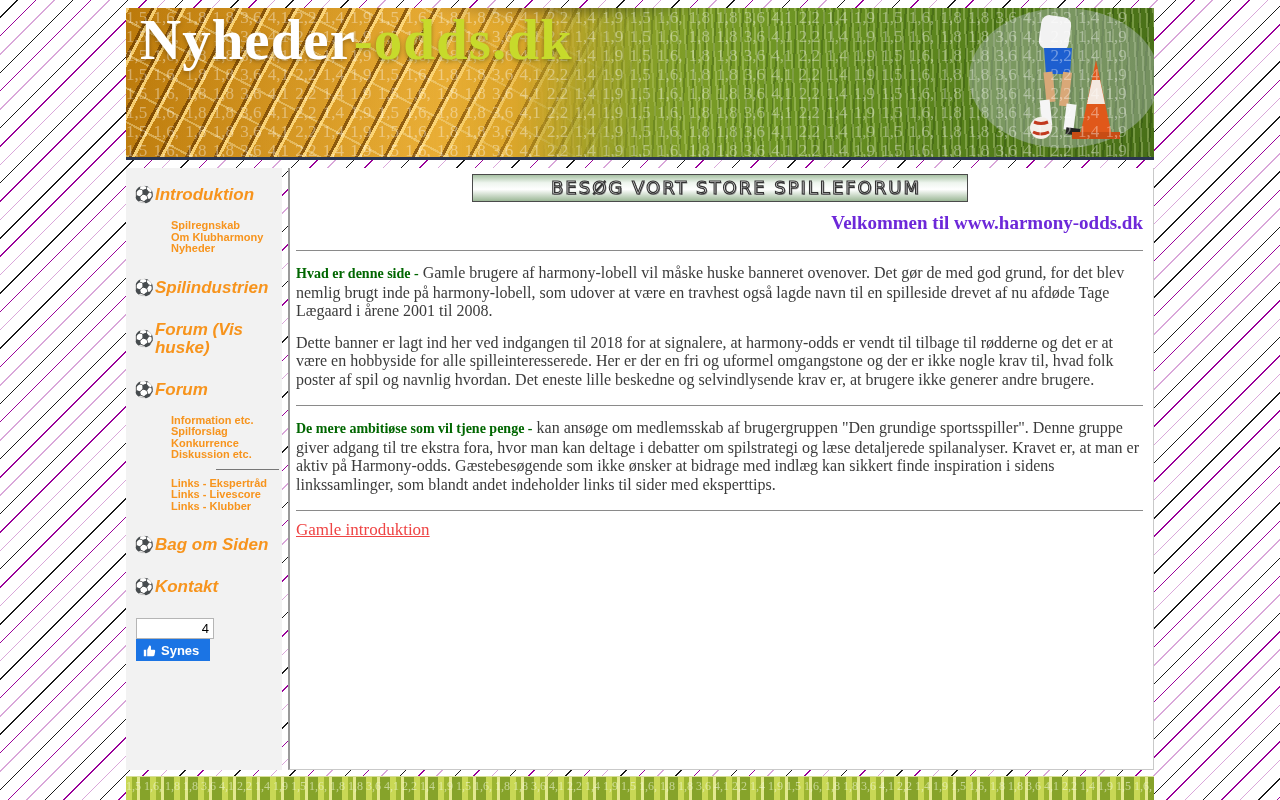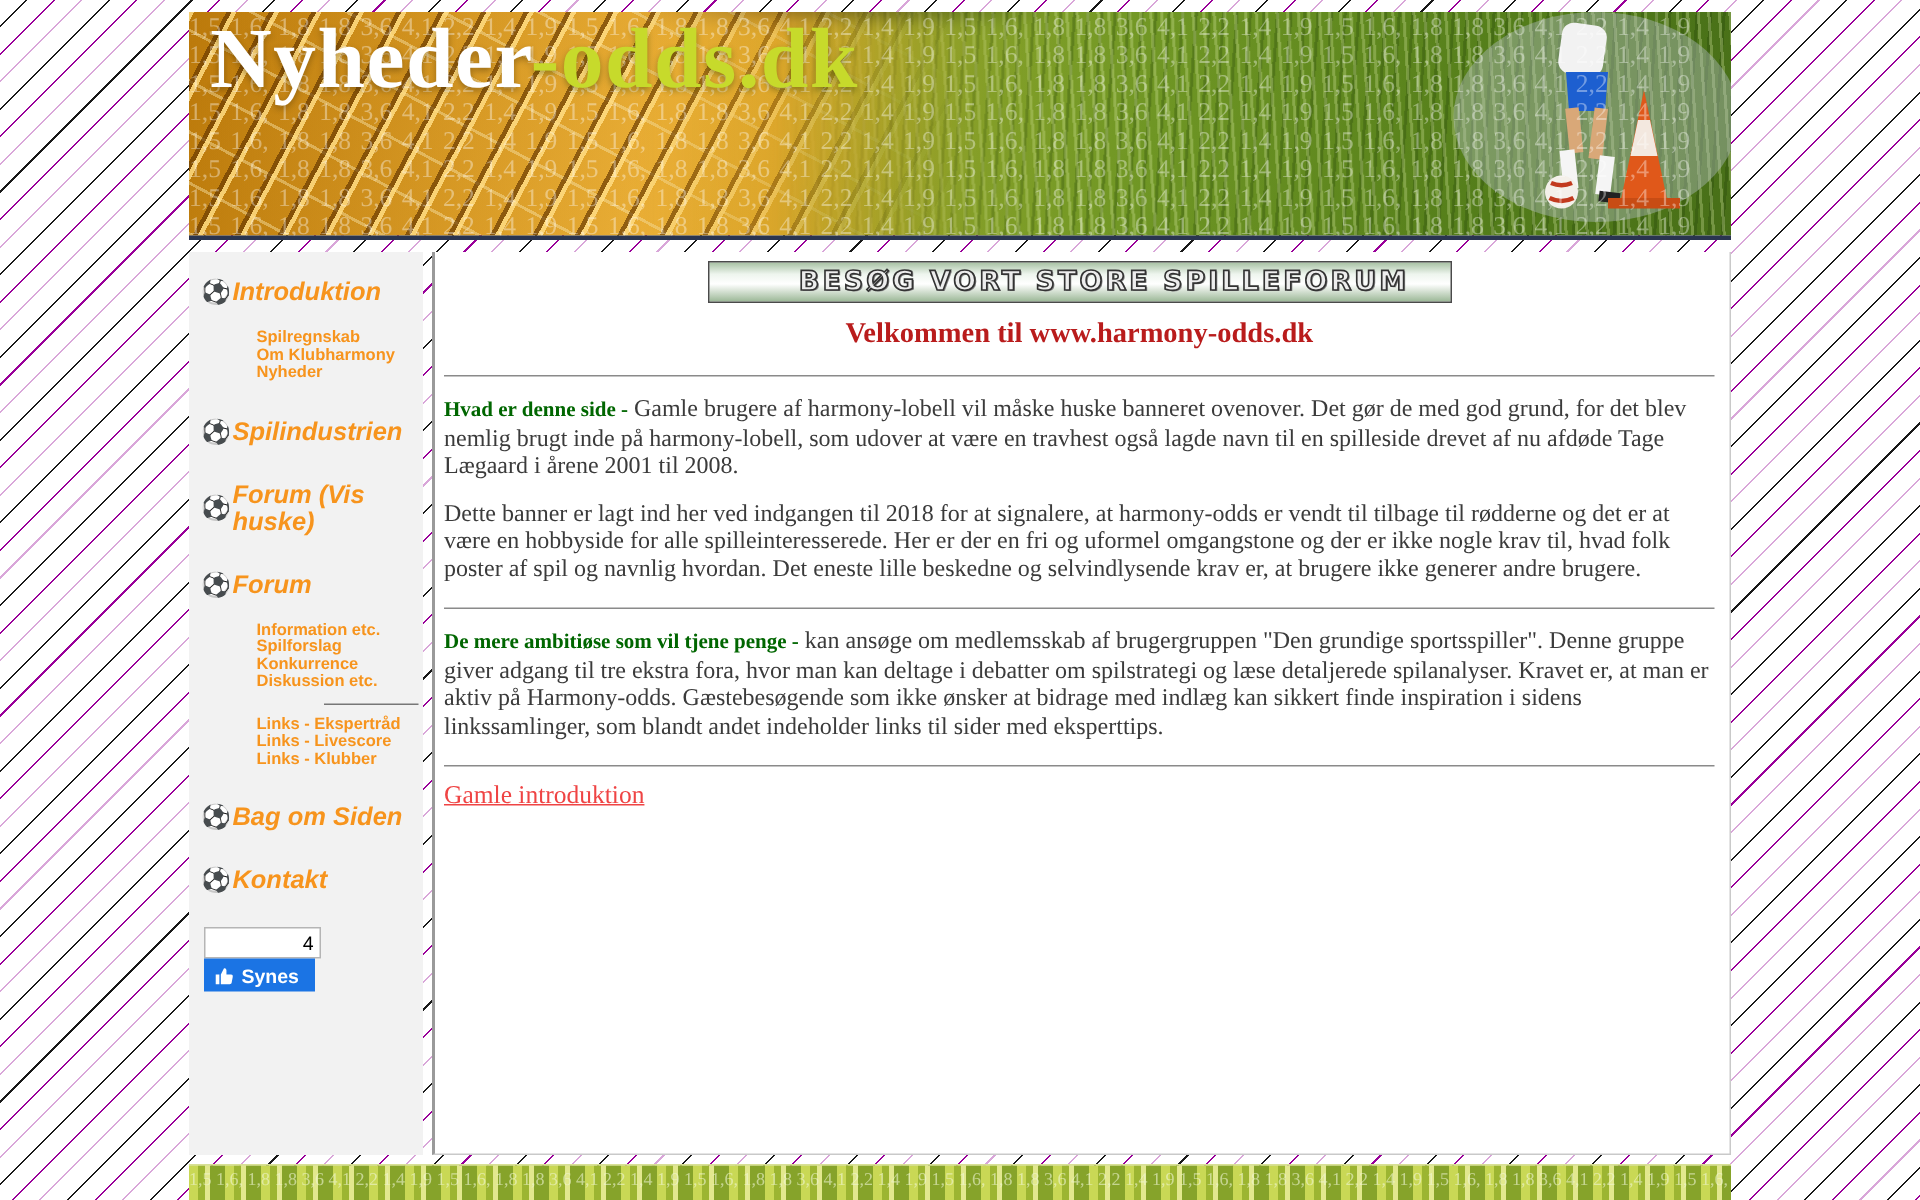--- a/index.html
+++ b/index.html
@@ -89,28 +89,28 @@
     flex:1;background:#ffffff;box-sizing:border-box;min-height:602px;
     border-left:2px solid #9a9a9a;border-right:1px solid #c9c9c9;border-bottom:1px solid #c9c9c9;
     padding:6px 10px 16px 6px;
   }
   .forum-btn{
     width:494px;height:26px;margin:0 auto;border:1px solid #4a4a4a;cursor:pointer;
     background:linear-gradient(180deg,#a8c2a4 0%,#eef5ee 30%,#ffffff 55%,#9cb897 100%);
     text-align:center;line-height:26px;
   }
   .forum-btn span{
-    font-weight:bold;font-size:18px;letter-spacing:2px;color:#ededed;
+    font-weight:normal;font-size:18px;letter-spacing:2px;color:#ededed;
     -webkit-text-stroke:1.1px #333333;
     text-shadow:1px 1px 0 #888888;
     font-family:"DejaVu Sans",sans-serif;
     margin-left:33px;
   }
   .welcome{
-    margin:10px 0 0 0;text-align:center;color:#b91c1c;
+    margin:10px 0 0 0;text-align:right;color:#6d28d9;
     font-family:"Liberation Serif",serif;font-weight:bold;font-size:19px;
   }
   .content hr{border:0;border-top:1px solid #8a8a8a;margin:16px 0 0 0;}
   .content p{
     font-family:"Liberation Serif",serif;font-size:16px;line-height:18.5px;
     color:#3b3b3b;margin:13px 0;
   }
   .lead{color:#006600;font-weight:bold;font-size:14px;}
   .old-link{
     display:inline-block;margin-top:9px;color:#ef4444;text-decoration:underline;

